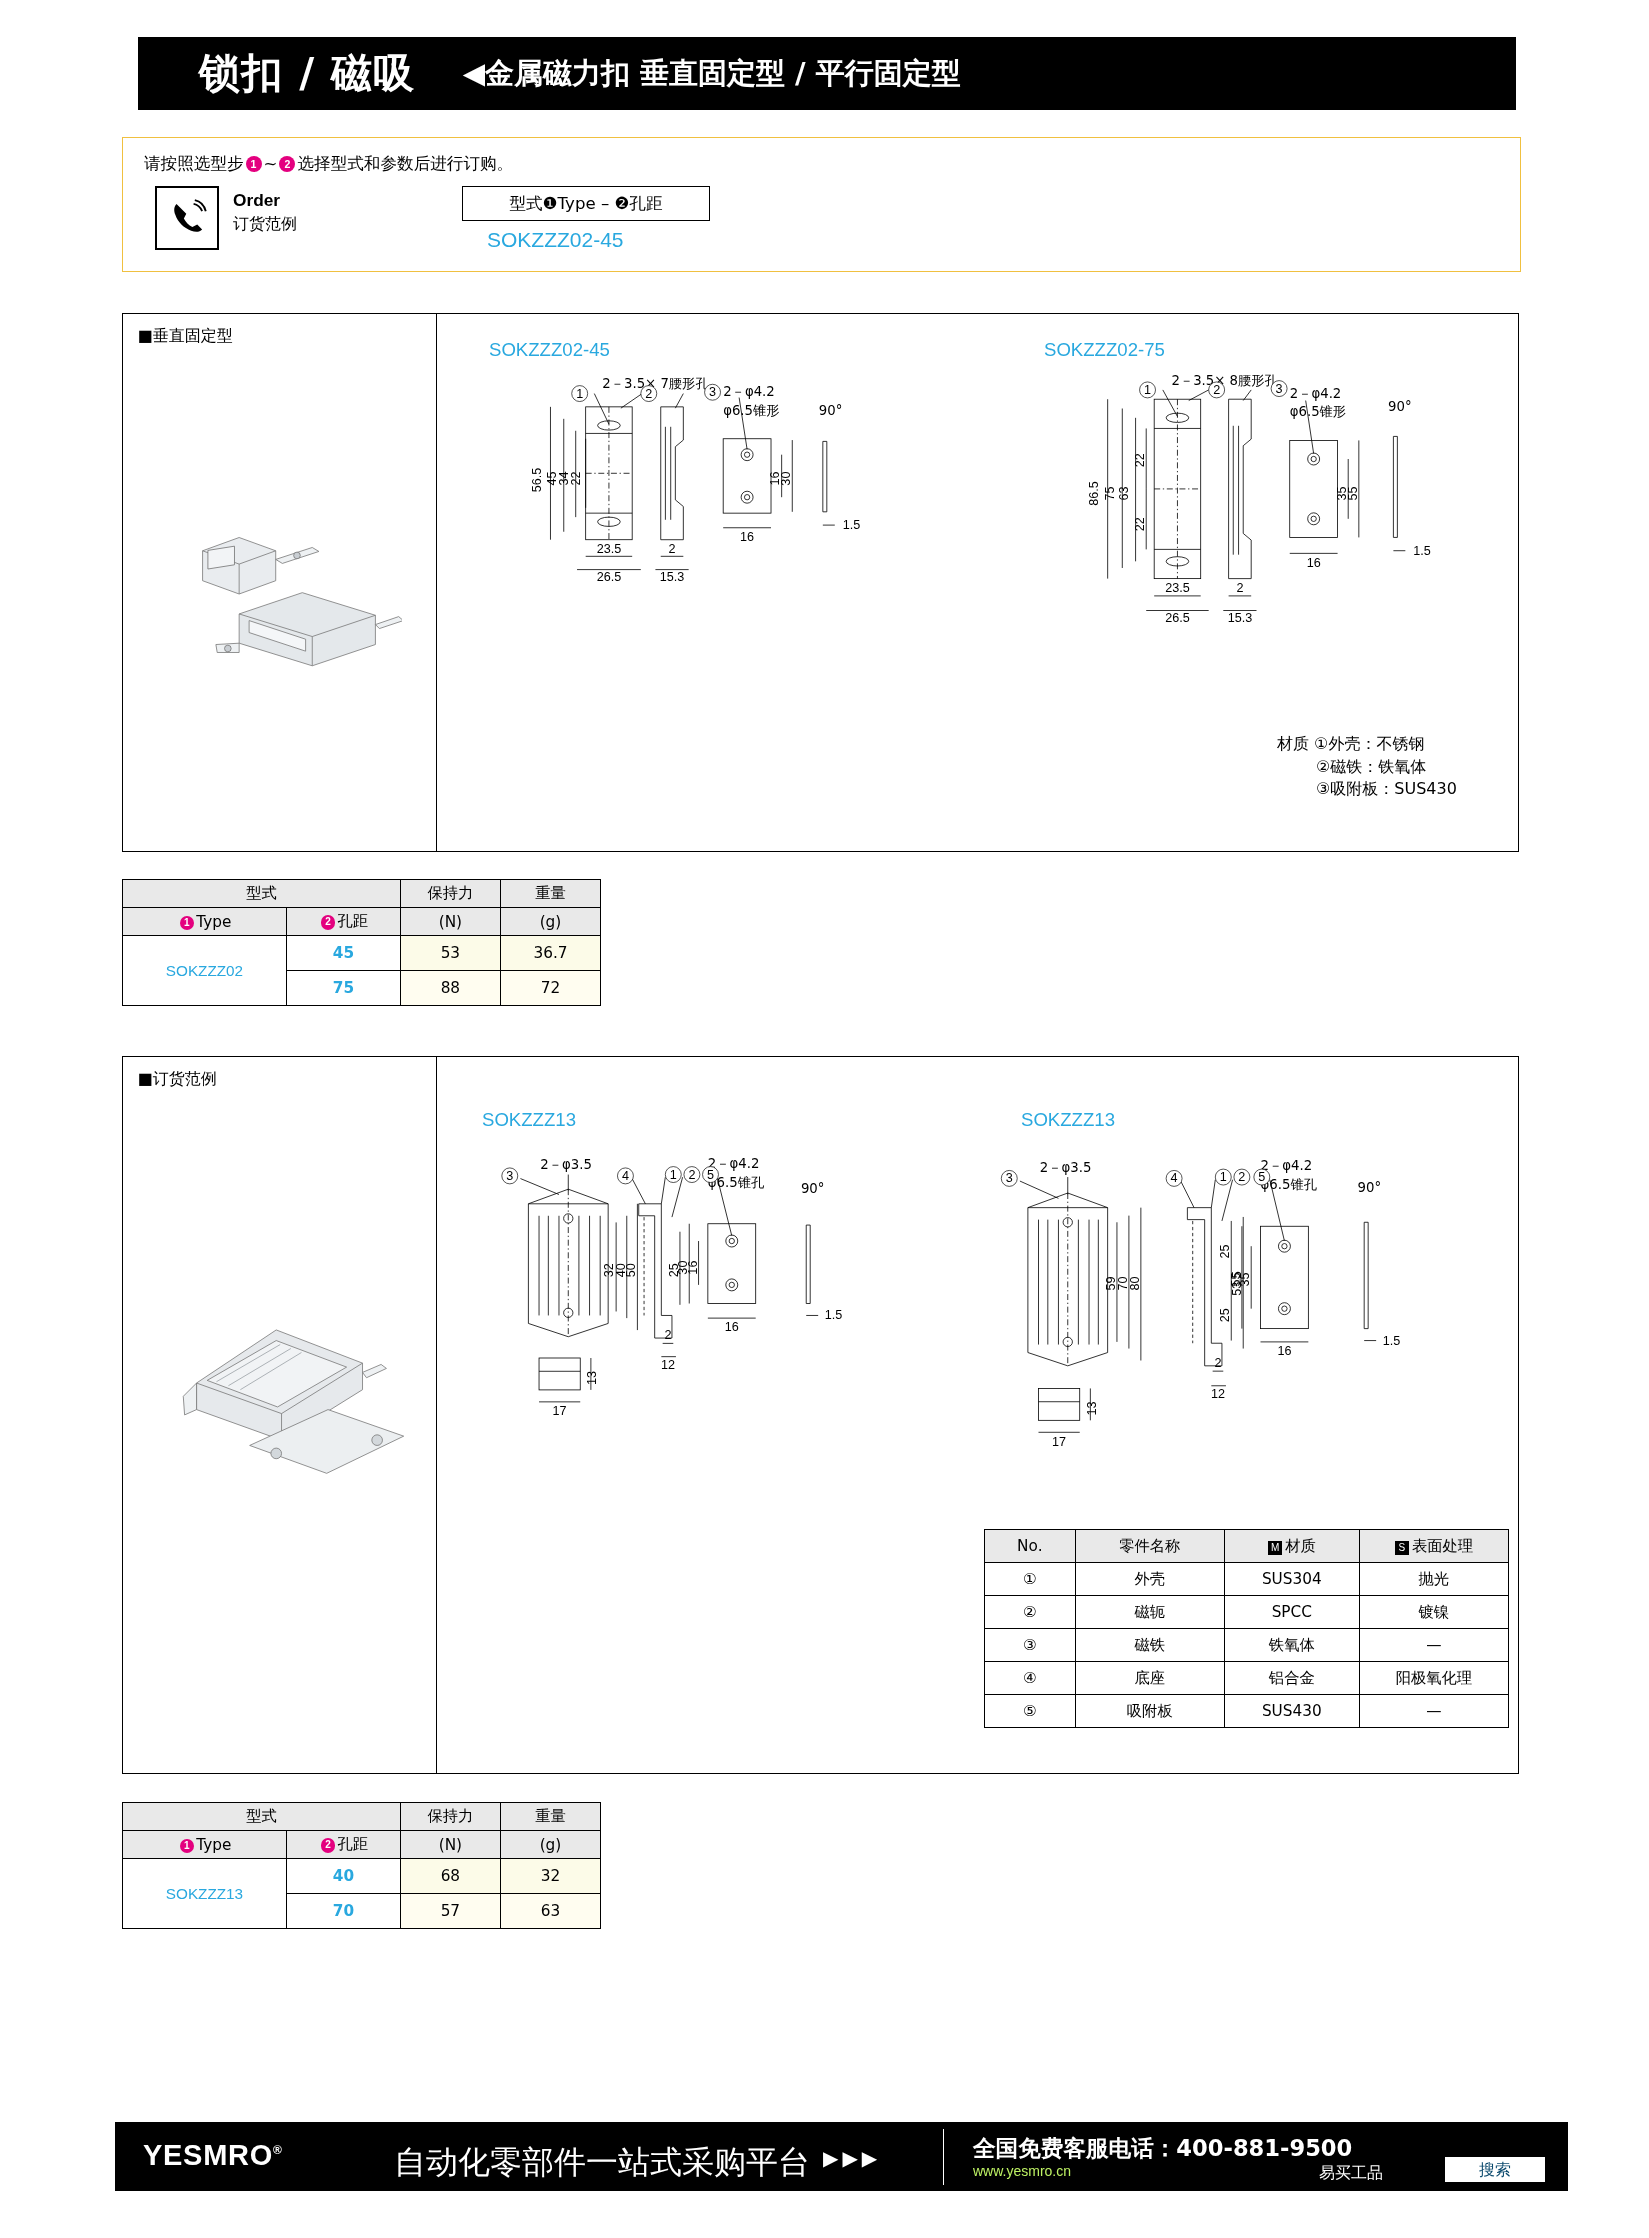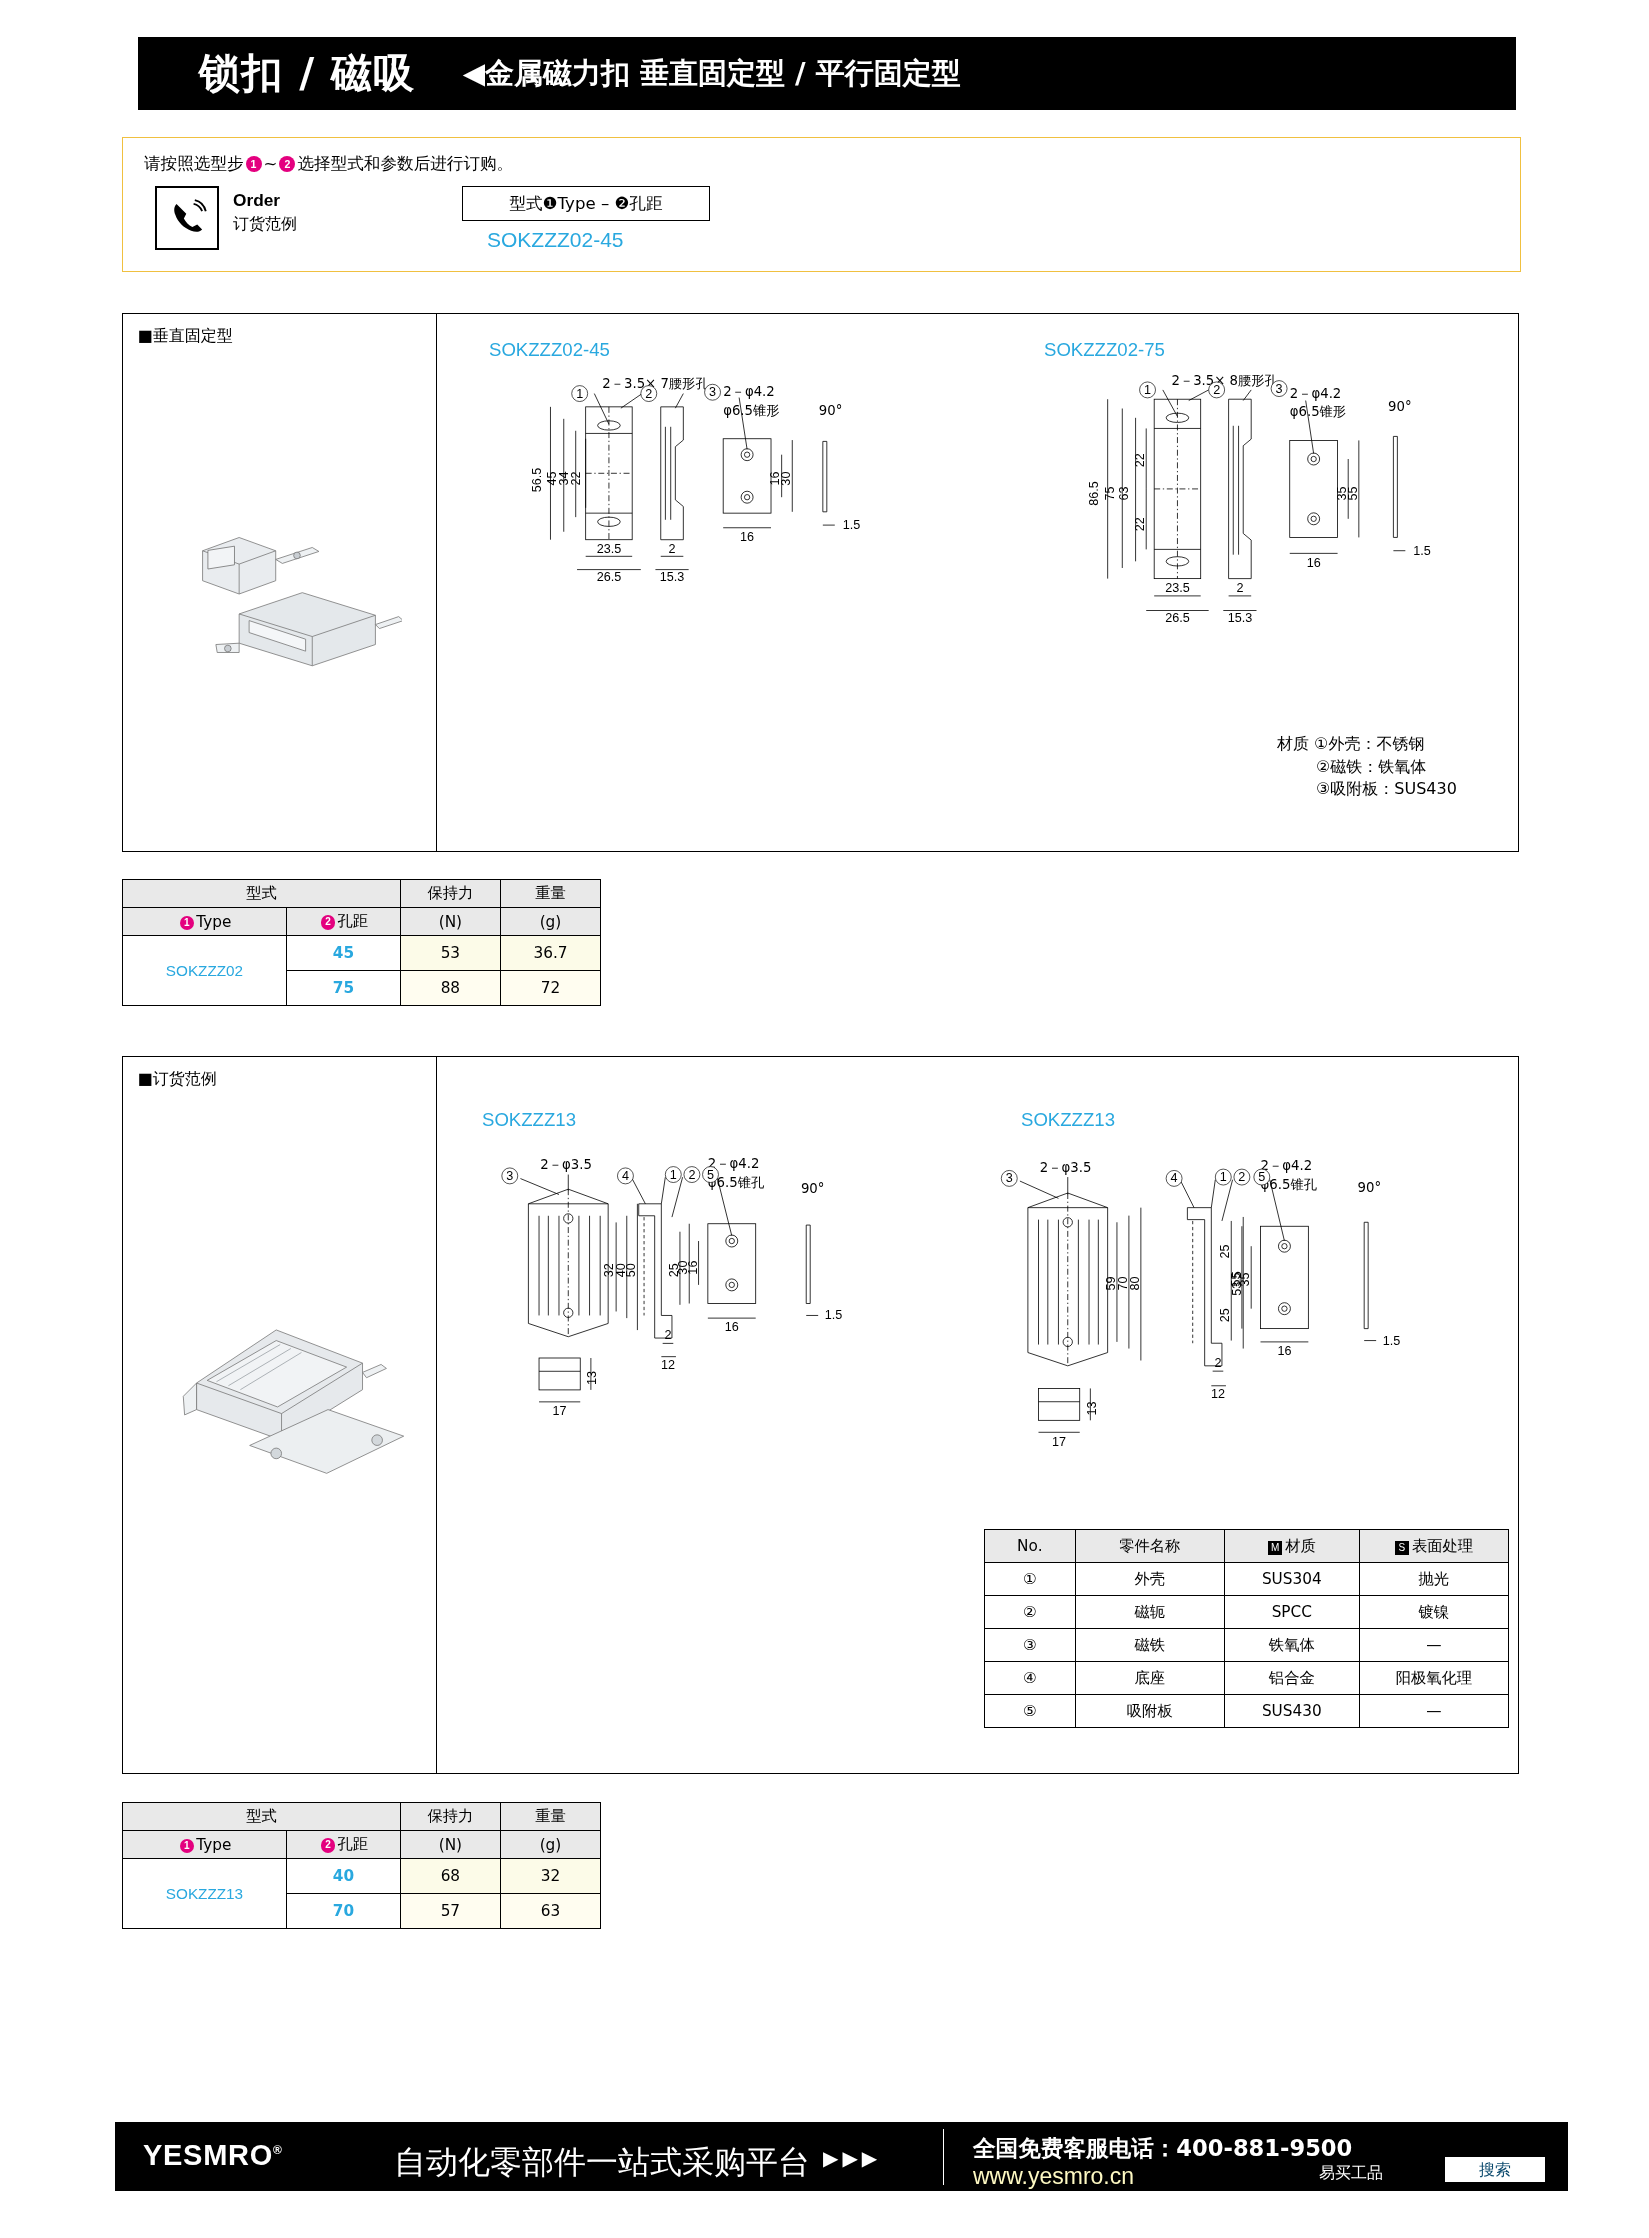--- a/index.html
+++ b/index.html
@@ -97,21 +97,21 @@
   }
   .f-logo{position:absolute;left:28px;top:17.3px;color:#fff;font-size:29px;font-weight:bold;
     font-family:"Liberation Sans",sans-serif;letter-spacing:0.7px;}
   .f-logo sup{font-size:12px;vertical-align:super;}
   .f-slogan{position:absolute;left:279px;top:18.6px;color:#fff;font-size:32px;
     font-family:"DejaVu Sans",sans-serif;}
   .f-arrows{position:absolute;left:708px;top:24px;color:#fff;font-size:20px;letter-spacing:4px;}
   .f-sep{position:absolute;left:828px;top:6.7px;width:1.3px;height:56px;background:#fff;}
   .f-tel{position:absolute;left:858px;top:10.6px;color:#fff;font-size:22.6px;font-weight:bold;
     font-family:"DejaVu Sans",sans-serif;}
-  .f-url{position:absolute;left:858px;top:41px;color:#fef9c3;font-size:23px;
+  .f-url{position:absolute;left:858px;top:41px;color:#bef264;font-size:14px;
     font-family:"Liberation Sans",sans-serif;}
   .f-shop{position:absolute;left:1204px;top:41px;color:#fff;font-size:16px;
     font-family:"DejaVu Sans",sans-serif;}
   .f-search{position:absolute;left:1330px;top:35px;width:100px;height:25px;background:#fff;
     color:#0c4a6e;font-size:16px;text-align:center;line-height:25px;font-family:"DejaVu Sans",sans-serif;}
 </style>
 </head>
 <body>
 
 <div class="page">

